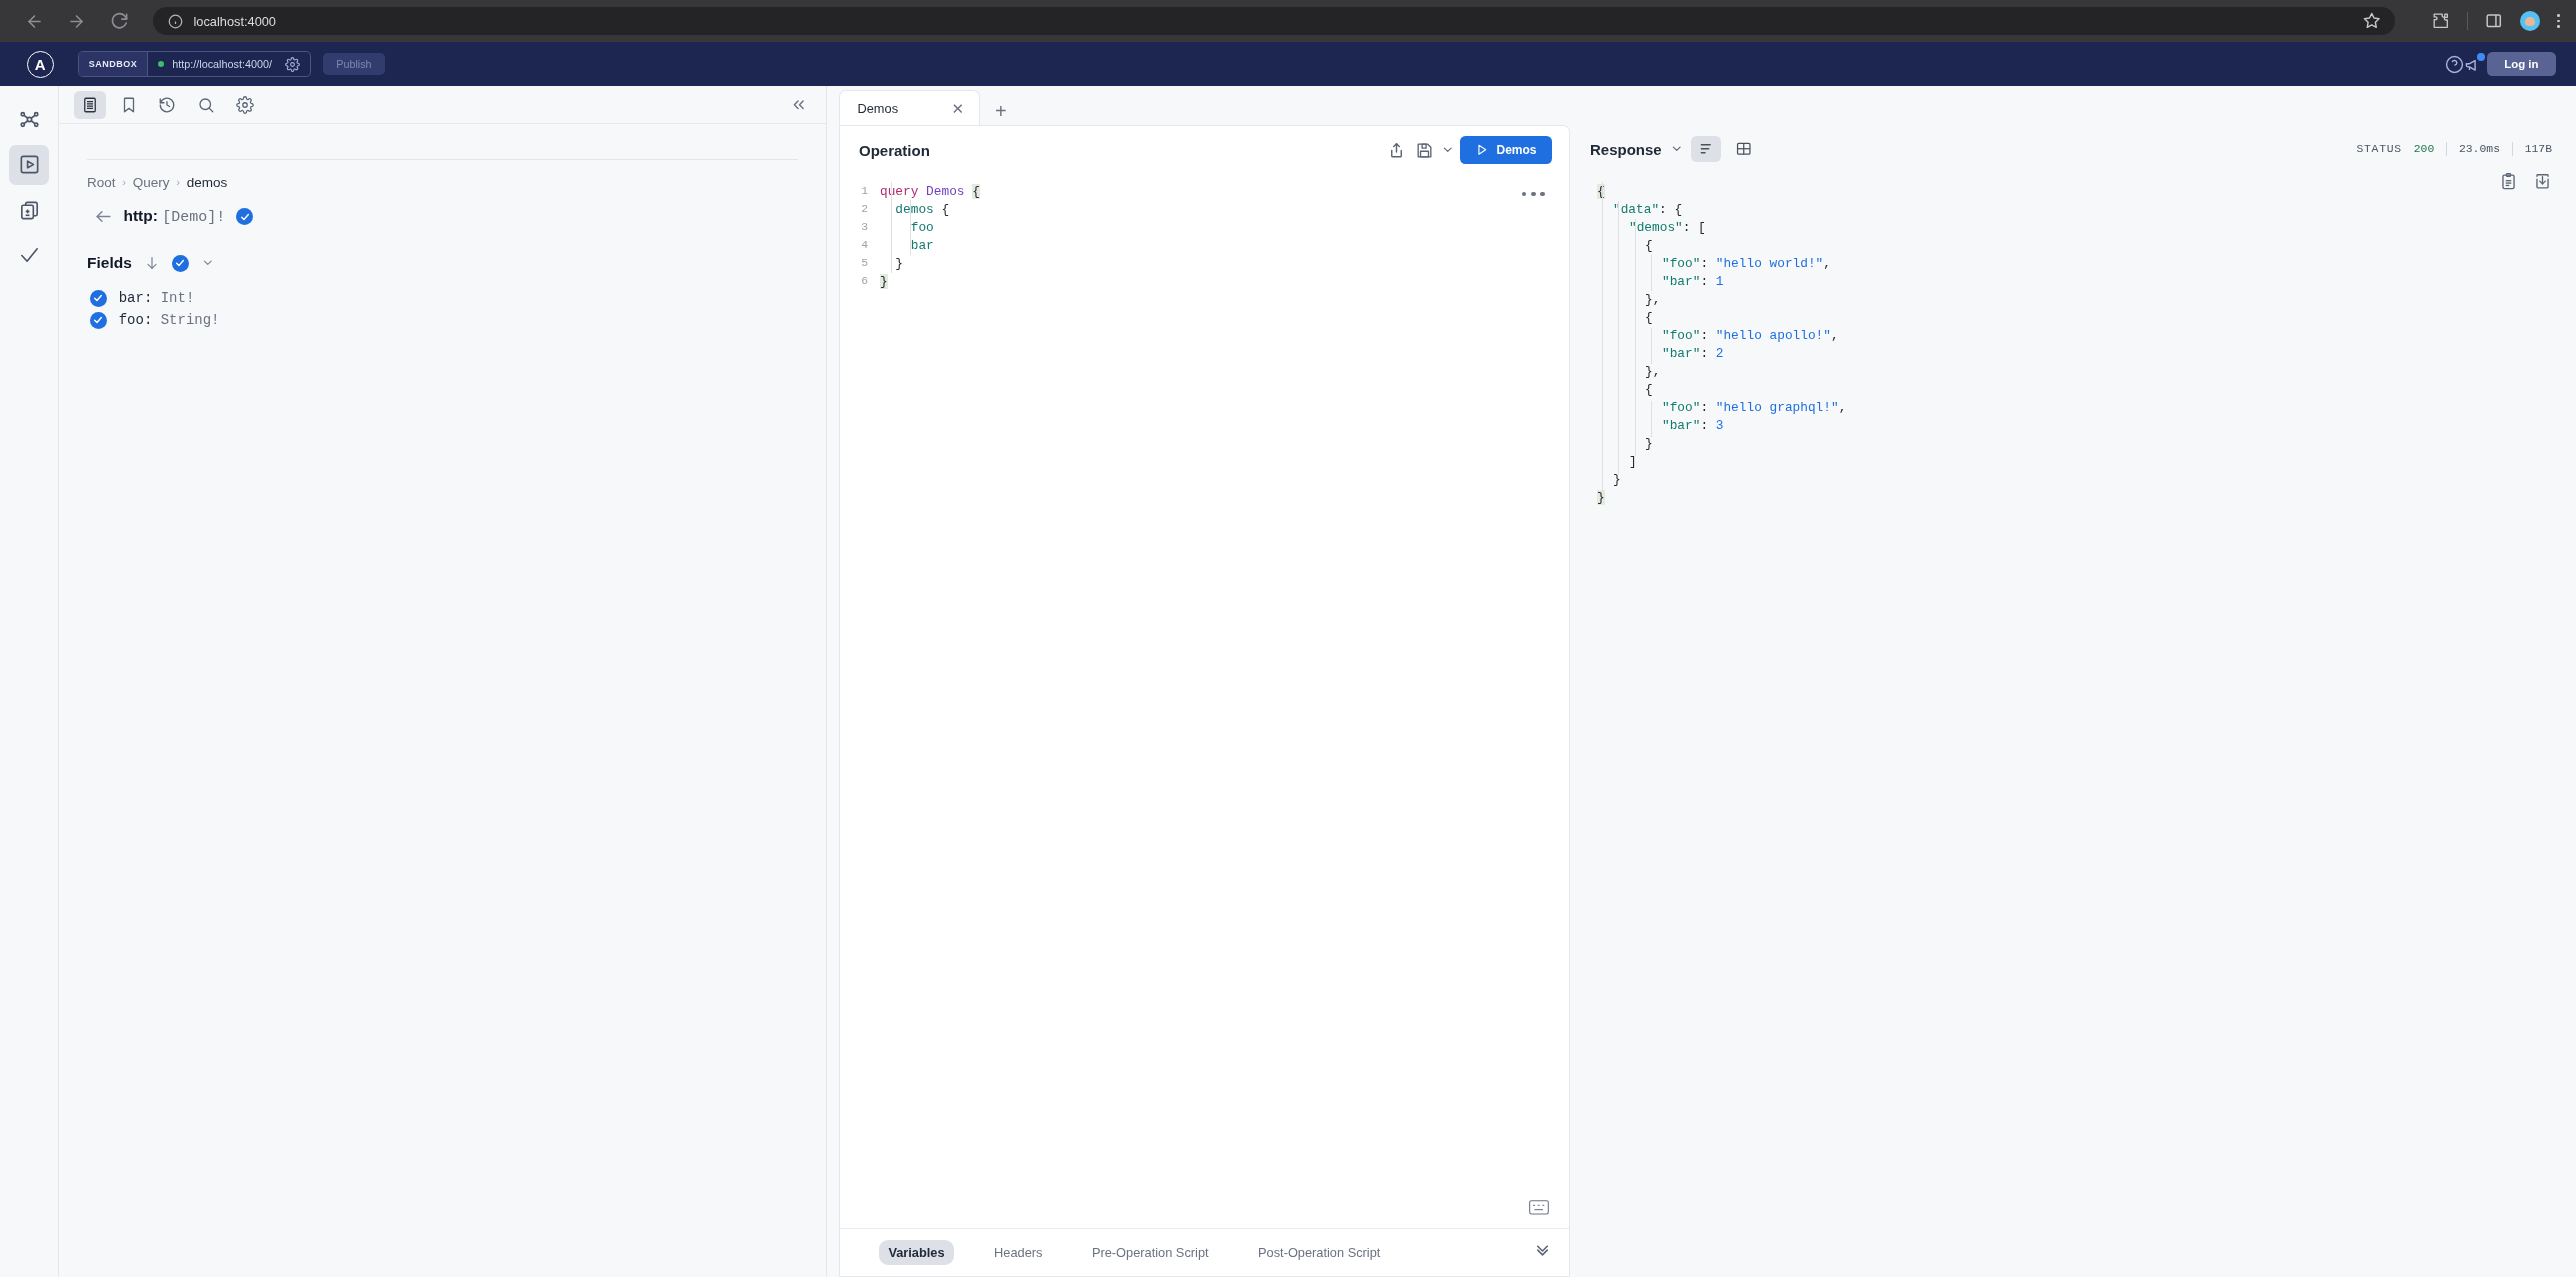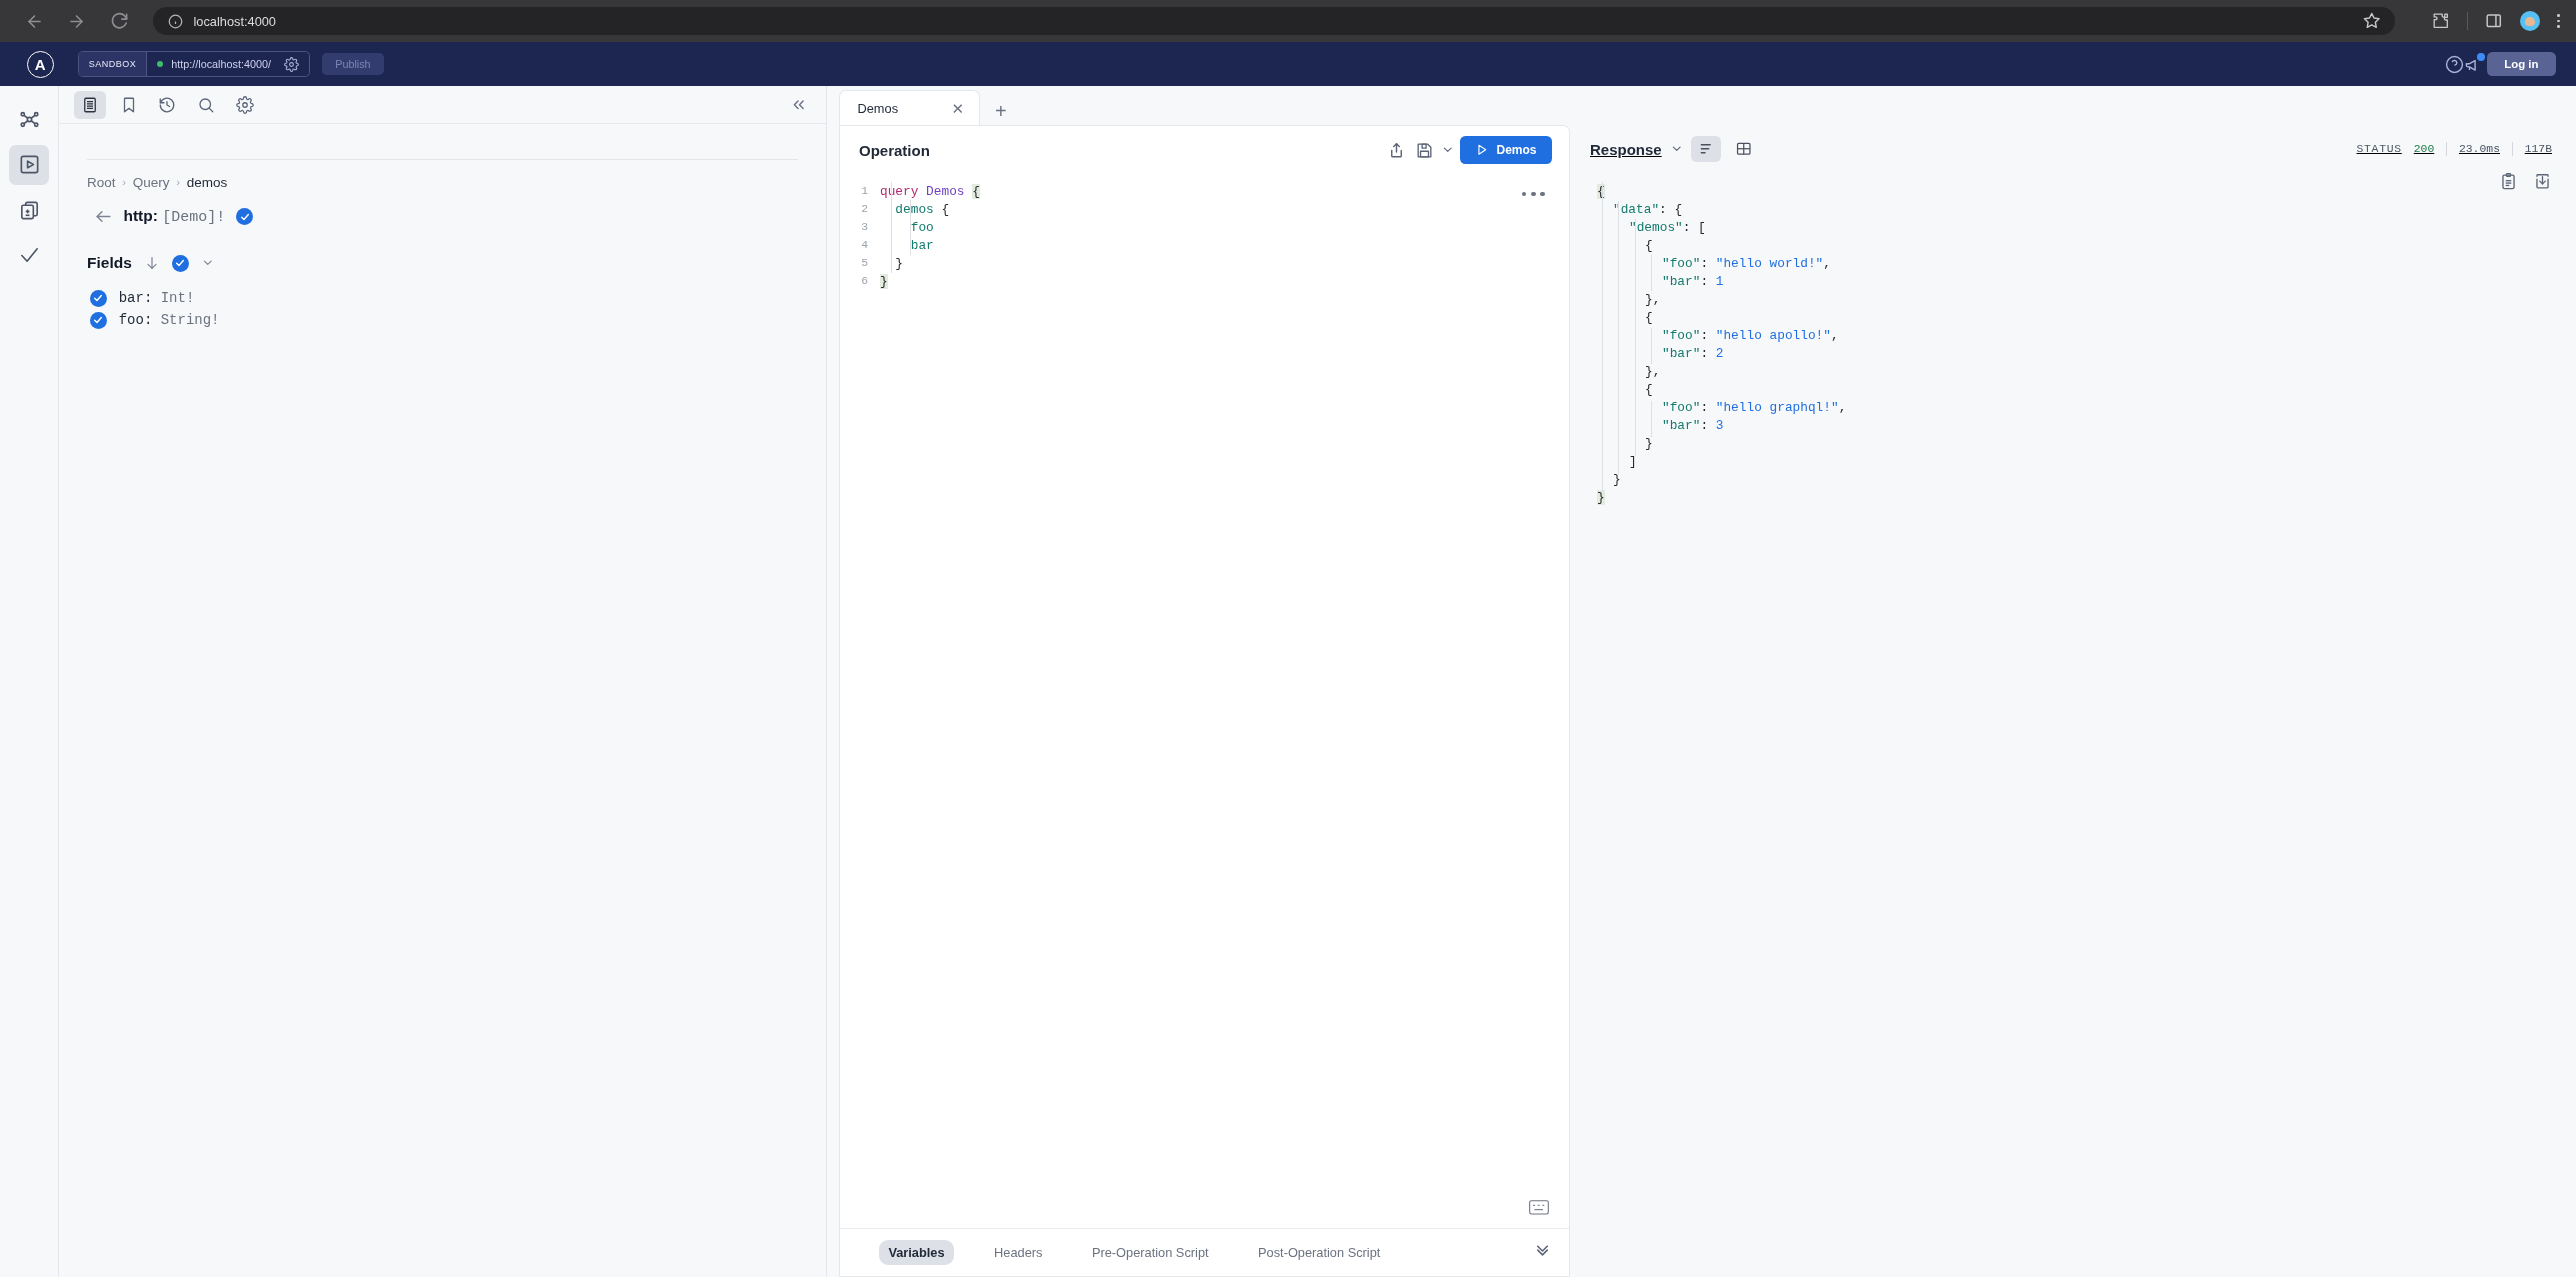--- a/index.html
+++ b/index.html
@@ -50,21 +50,21 @@
     width: 27px; height: 27px; border-radius: 50%;
     border: 1.7px solid #fff; color:#fff;
     display:flex; align-items:center; justify-content:center;
     font-size: 15px; font-weight: 700; margin-left: 6.7px; margin-right: 12px;
   }
   .endpoint-box {
     display:flex; align-items:center; height:25.6px;
     border:0.7px solid #4d5580; border-radius: 4.7px; overflow:hidden;
   }
   .sandbox-tag {
-    background:#2c3466; color:#e7eaf6; font-size:9px; font-weight:400;
+    background:#2c3466; color:#e7eaf6; font-size:9px; font-weight:700;
     letter-spacing:0.5px; padding: 0 10px; height:100%;
     display:flex; align-items:center; border-right:0.7px solid #4d5580;
   }
   .endpoint-url {
     display:flex;align-items:center;gap:8px;padding:0 9.4px 0 9.4px;height:100%;
     color:#cfd4ec; font-size:10.8px;
   }
   .dot-green { width:6.7px;height:6.7px;border-radius:50%;background:#3fbd6c; display:block;}
   .gear-small { width:15px;height:15px;color:#aab1d5; margin-left:5.4px;}
   .publish-btn {
@@ -191,21 +191,21 @@
   }
   .foot-tab {
     font-size:12.8px; color:#6b7280; padding: 5.4px 9.4px; border-radius:9px;margin-left:24px;
   }
   .foot-tab.active { background:#dde1e7; color:#1f2937; font-weight:700;}
   .foot-chevrons { margin-left:auto; width:19px;height:19px;color:#5b6475;}
 
   .pane-resp {
     flex:1; background:#f7f8fa; display:flex; flex-direction:column; min-width:0;
   }
-  .resp-head { height: 48px; display:flex; align-items:center; padding: 0 24px 0 20px; gap: 8px; text-decoration: underline;}
+  .resp-head { height: 48px; display:flex; align-items:center; padding: 0 24px 0 20px; gap: 8px;}
   .resp-title { font-size:15px;font-weight:700;color:#1f2937;}
   .view-toggle { width:30px;height:25.6px;border-radius:5.4px;display:flex;align-items:center;justify-content:center;color:#49505e;}
   .view-toggle.active { background:#dde1e7; }
   .view-toggle svg { width:17.5px;height:17.5px;}
   .resp-meta { margin-left:auto; display:flex; align-items:center; gap:12px; font-family:"Liberation Mono", monospace; font-size:11.4px; color:#4b5563;}
   .resp-meta .label { letter-spacing:0.7px; color:#4b5563;}
   .resp-meta .ok { color:#1e7a4d; }
   .resp-meta .vsep { width:0.7px;height:13.5px;background:#d4d8de;}
   .resp-actions { position:absolute; right: 24px; top: 47px; display:flex; gap:15px; }
   .resp-actions svg { width:19px;height:19px;color:#5b6475;}

